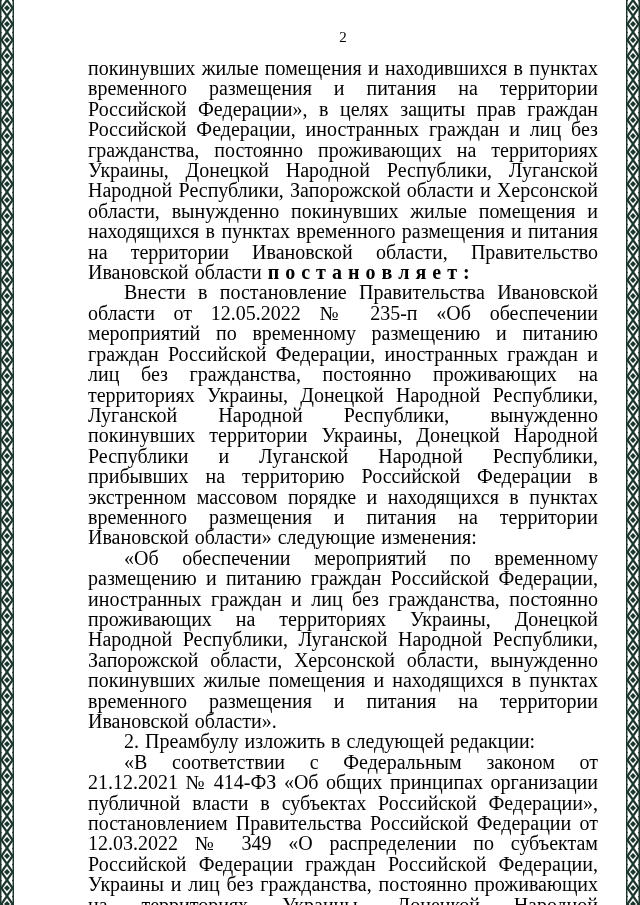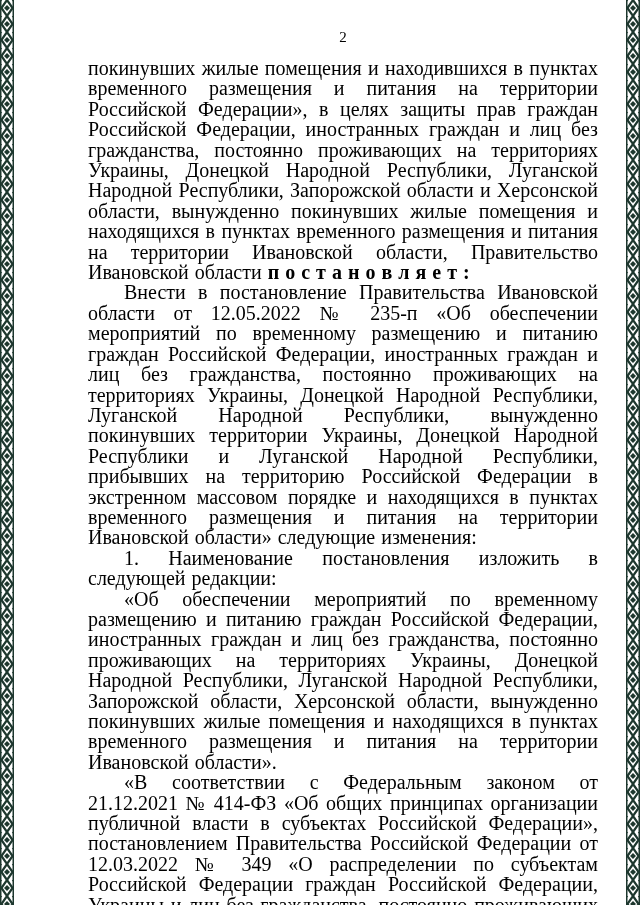--- a/index.html
+++ b/index.html
@@ -84,21 +84,21 @@
   </svg>
 
   <div class="content">
 
     <div class="page-number">2</div>
 
     <p class="para"><span>покинувших жилые помещения и находившихся в пунктах временного размещения и питания на территории Российской Федерации», в целях защиты прав граждан Российской Федерации, иностранных граждан и лиц без гражданства, постоянно проживающих на территориях Украины, Донецкой Народной Республики, Луганской Народной Республики, Запорожской области и Херсонской области, вынужденно покинувших жилые помещения и находящихся в пунктах временного размещения и питания на территории Ивановской области, Правительство Ивановской области </span><span class="decree">п о с т а н о в л я е т :</span></p>
 
     <p class="para indented">Внести в постановление Правительства Ивановской области от 12.05.2022 № 235-п «Об обеспечении мероприятий по временному размещению и питанию граждан Российской Федерации, иностранных граждан и лиц без гражданства, постоянно проживающих на территориях Украины, Донецкой Народной Республики, Луганской Народной Республики, вынужденно покинувших территории Украины, Донецкой Народной Республики и Луганской Народной Республики, прибывших на территорию Российской Федерации в экстренном массовом порядке и находящихся в пунктах временного размещения и питания на территории Ивановской области» следующие изменения:</p>
 
-    <p class="para indented">1. Наименование постановления изложить в следующей редакции:</p>
 
     <p class="para indented">«Об обеспечении мероприятий по временному размещению и питанию граждан Российской Федерации, иностранных граждан и лиц без гражданства, постоянно проживающих на территориях Украины, Донецкой Народной Республики, Луганской Народной Республики, Запорожской области, Херсонской области, вынужденно покинувших жилые помещения и находящихся в пунктах временного размещения и питания на территории Ивановской области».</p>
 
+    <p class="para indented">2. Преамбулу изложить в следующей редакции:</p>
 
     <p class="para indented">«В соответствии с Федеральным законом от 21.12.2021 № 414-ФЗ «Об общих принципах организации публичной власти в субъектах Российской Федерации», постановлением Правительства Российской Федерации от 12.03.2022 № 349 «О распределении по субъектам Российской Федерации граждан Российской Федерации, Украины и лиц без гражданства, постоянно проживающих на территориях Украины, Донецкой Народной Республики, Луганской Народной Республики, Запорожской области и Херсонской области, вынужденно покинувших жилые помещения и прибывших на территории субъектов Российской Федерации в экстренном массовом порядке», от 05.04.2022 № 591 «Об утверждении Правил предоставления иных межбюджетных трансфертов из федерального бюджета, источником финансового обеспечения которых являются бюджетные ассигнования резервного фонда Правительства Российской Федерации, бюджетам субъектов Российской Федерации в целях возмещения понесенных бюджетами субъектов Российской Федерации, местными бюджетами расходов на</p>
 
   </div>
 </div>
 
 </body></html>

